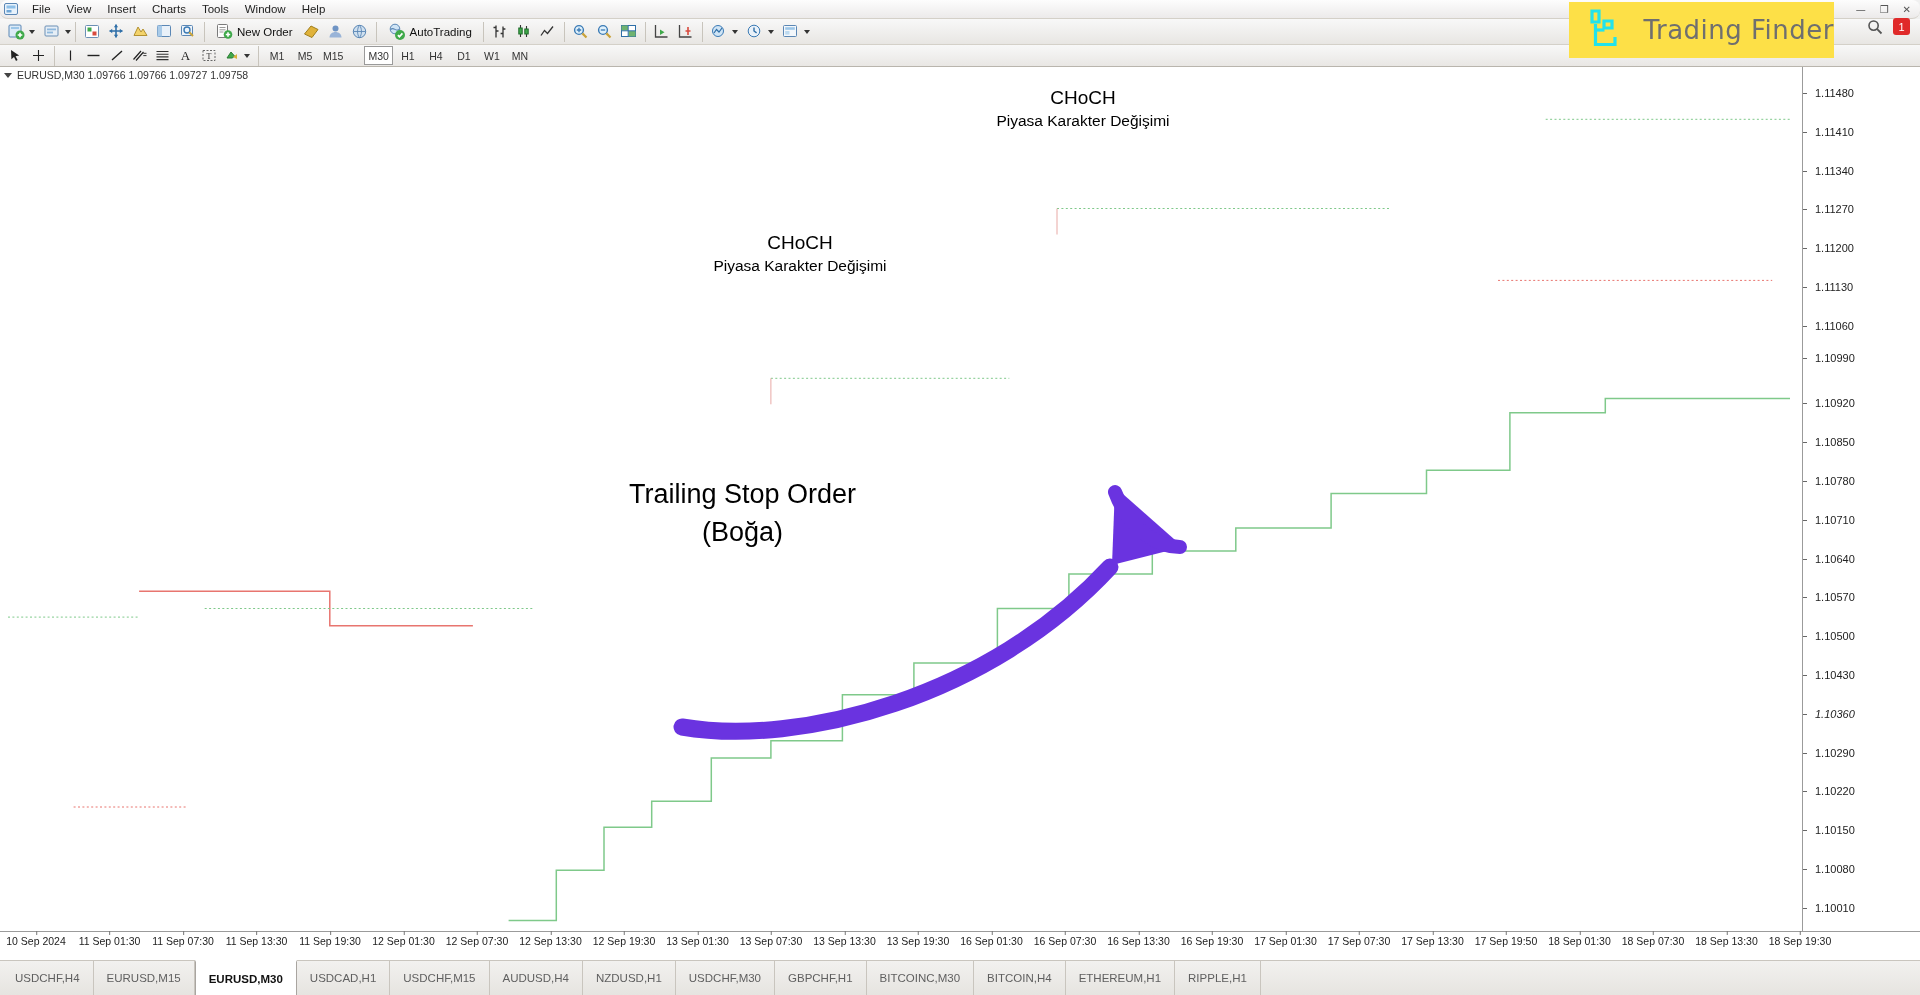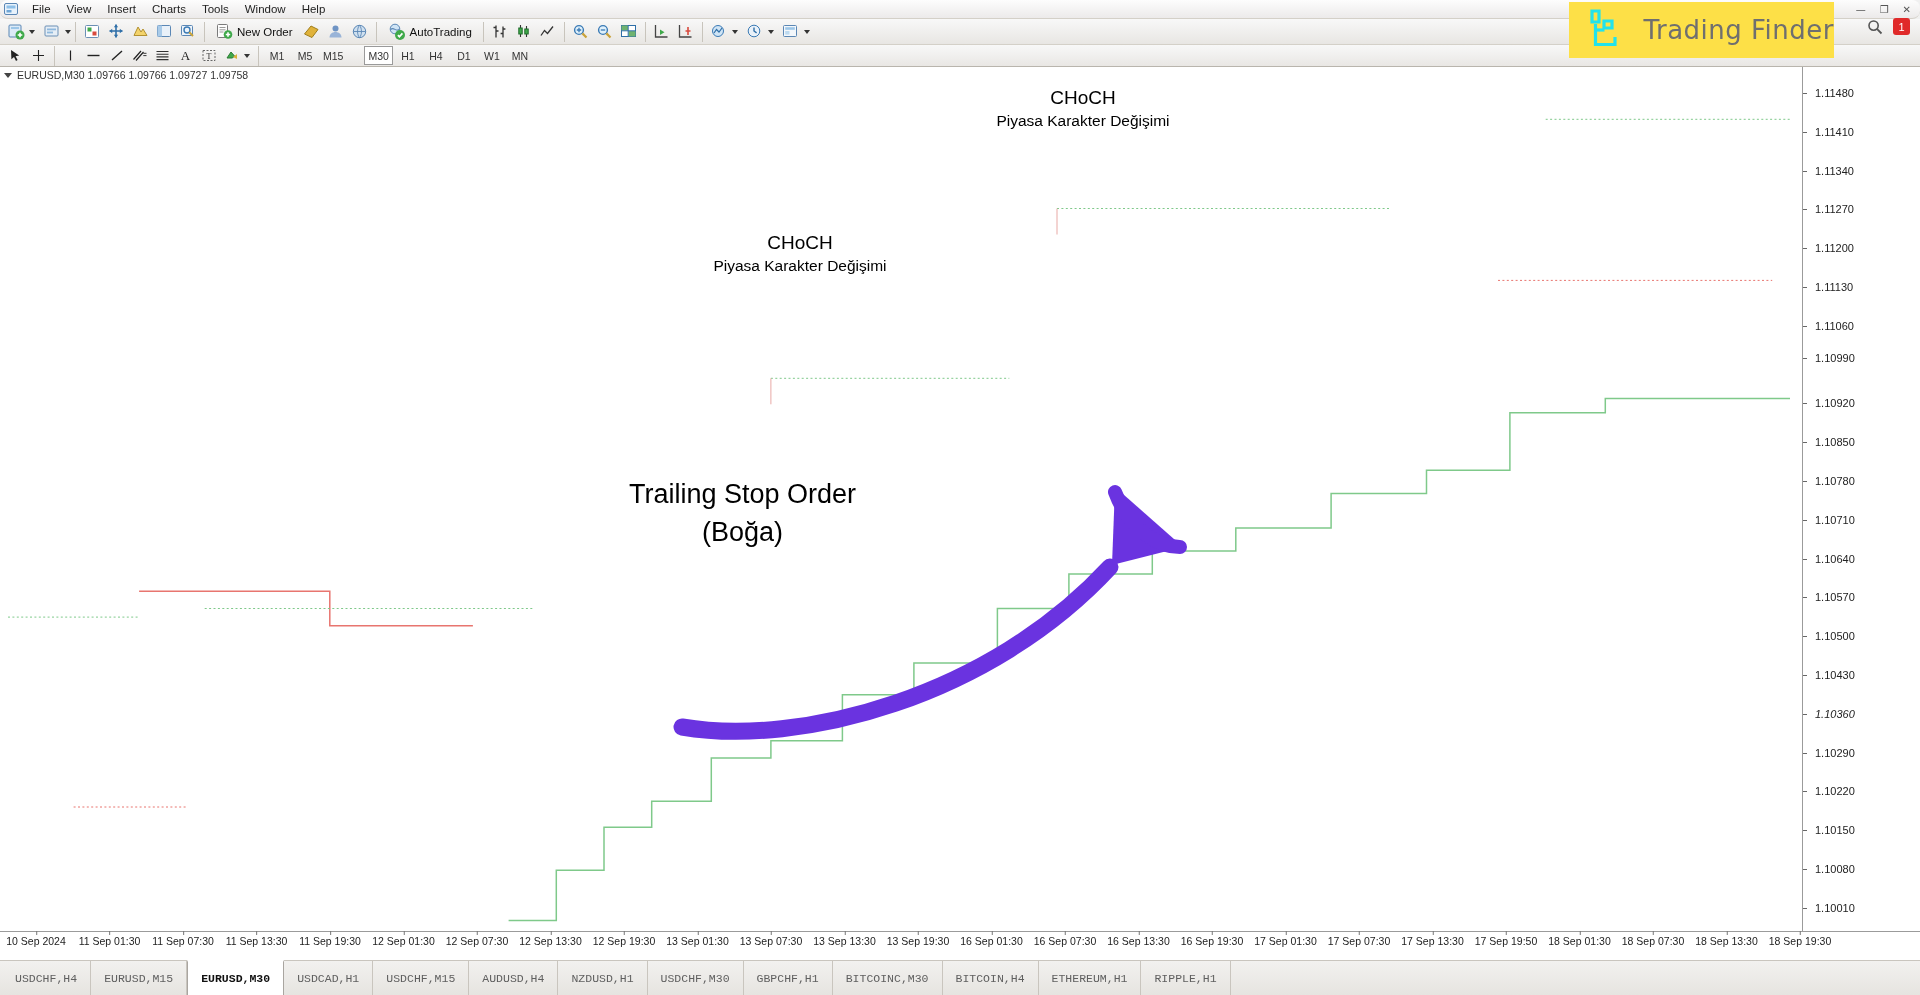--- a/index.html
+++ b/index.html
@@ -90,21 +90,21 @@
   .anno .l1 { font-size:19px; }
   .anno .l2 { font-size:15.5px; margin-top:3px; }
   .bigtxt { position:absolute; z-index:5; text-align:center; color:#000;
             font-size:27px; line-height:1.42; }
 
   
   .tabstrip { position:absolute; left:0; top:960px; width:1920px; height:35px;
               background:linear-gradient(#f2f1ef,#e6e4e0); border-top:1px solid #c9c5be;
               display:flex; align-items:stretch; padding-left:2px; }
   .ctab { display:flex; align-items:center; padding:0 13px; font-size:11.5px; color:#5f5f5f;
-          border-right:1px solid #c9c5be;font-family:Liberation Mono, monospace; }
+          border-right:1px solid #c9c5be; }
   .ctab.active { background:#fff; color:#111; font-weight:bold;
                  border:1px solid #a9a5a0; border-bottom:none; border-top:2px solid #fff;
                  margin-top:-1px; }
 
   svg { display:block; }
 </style>
 </head>
 <body>
 
 <div id="app">

